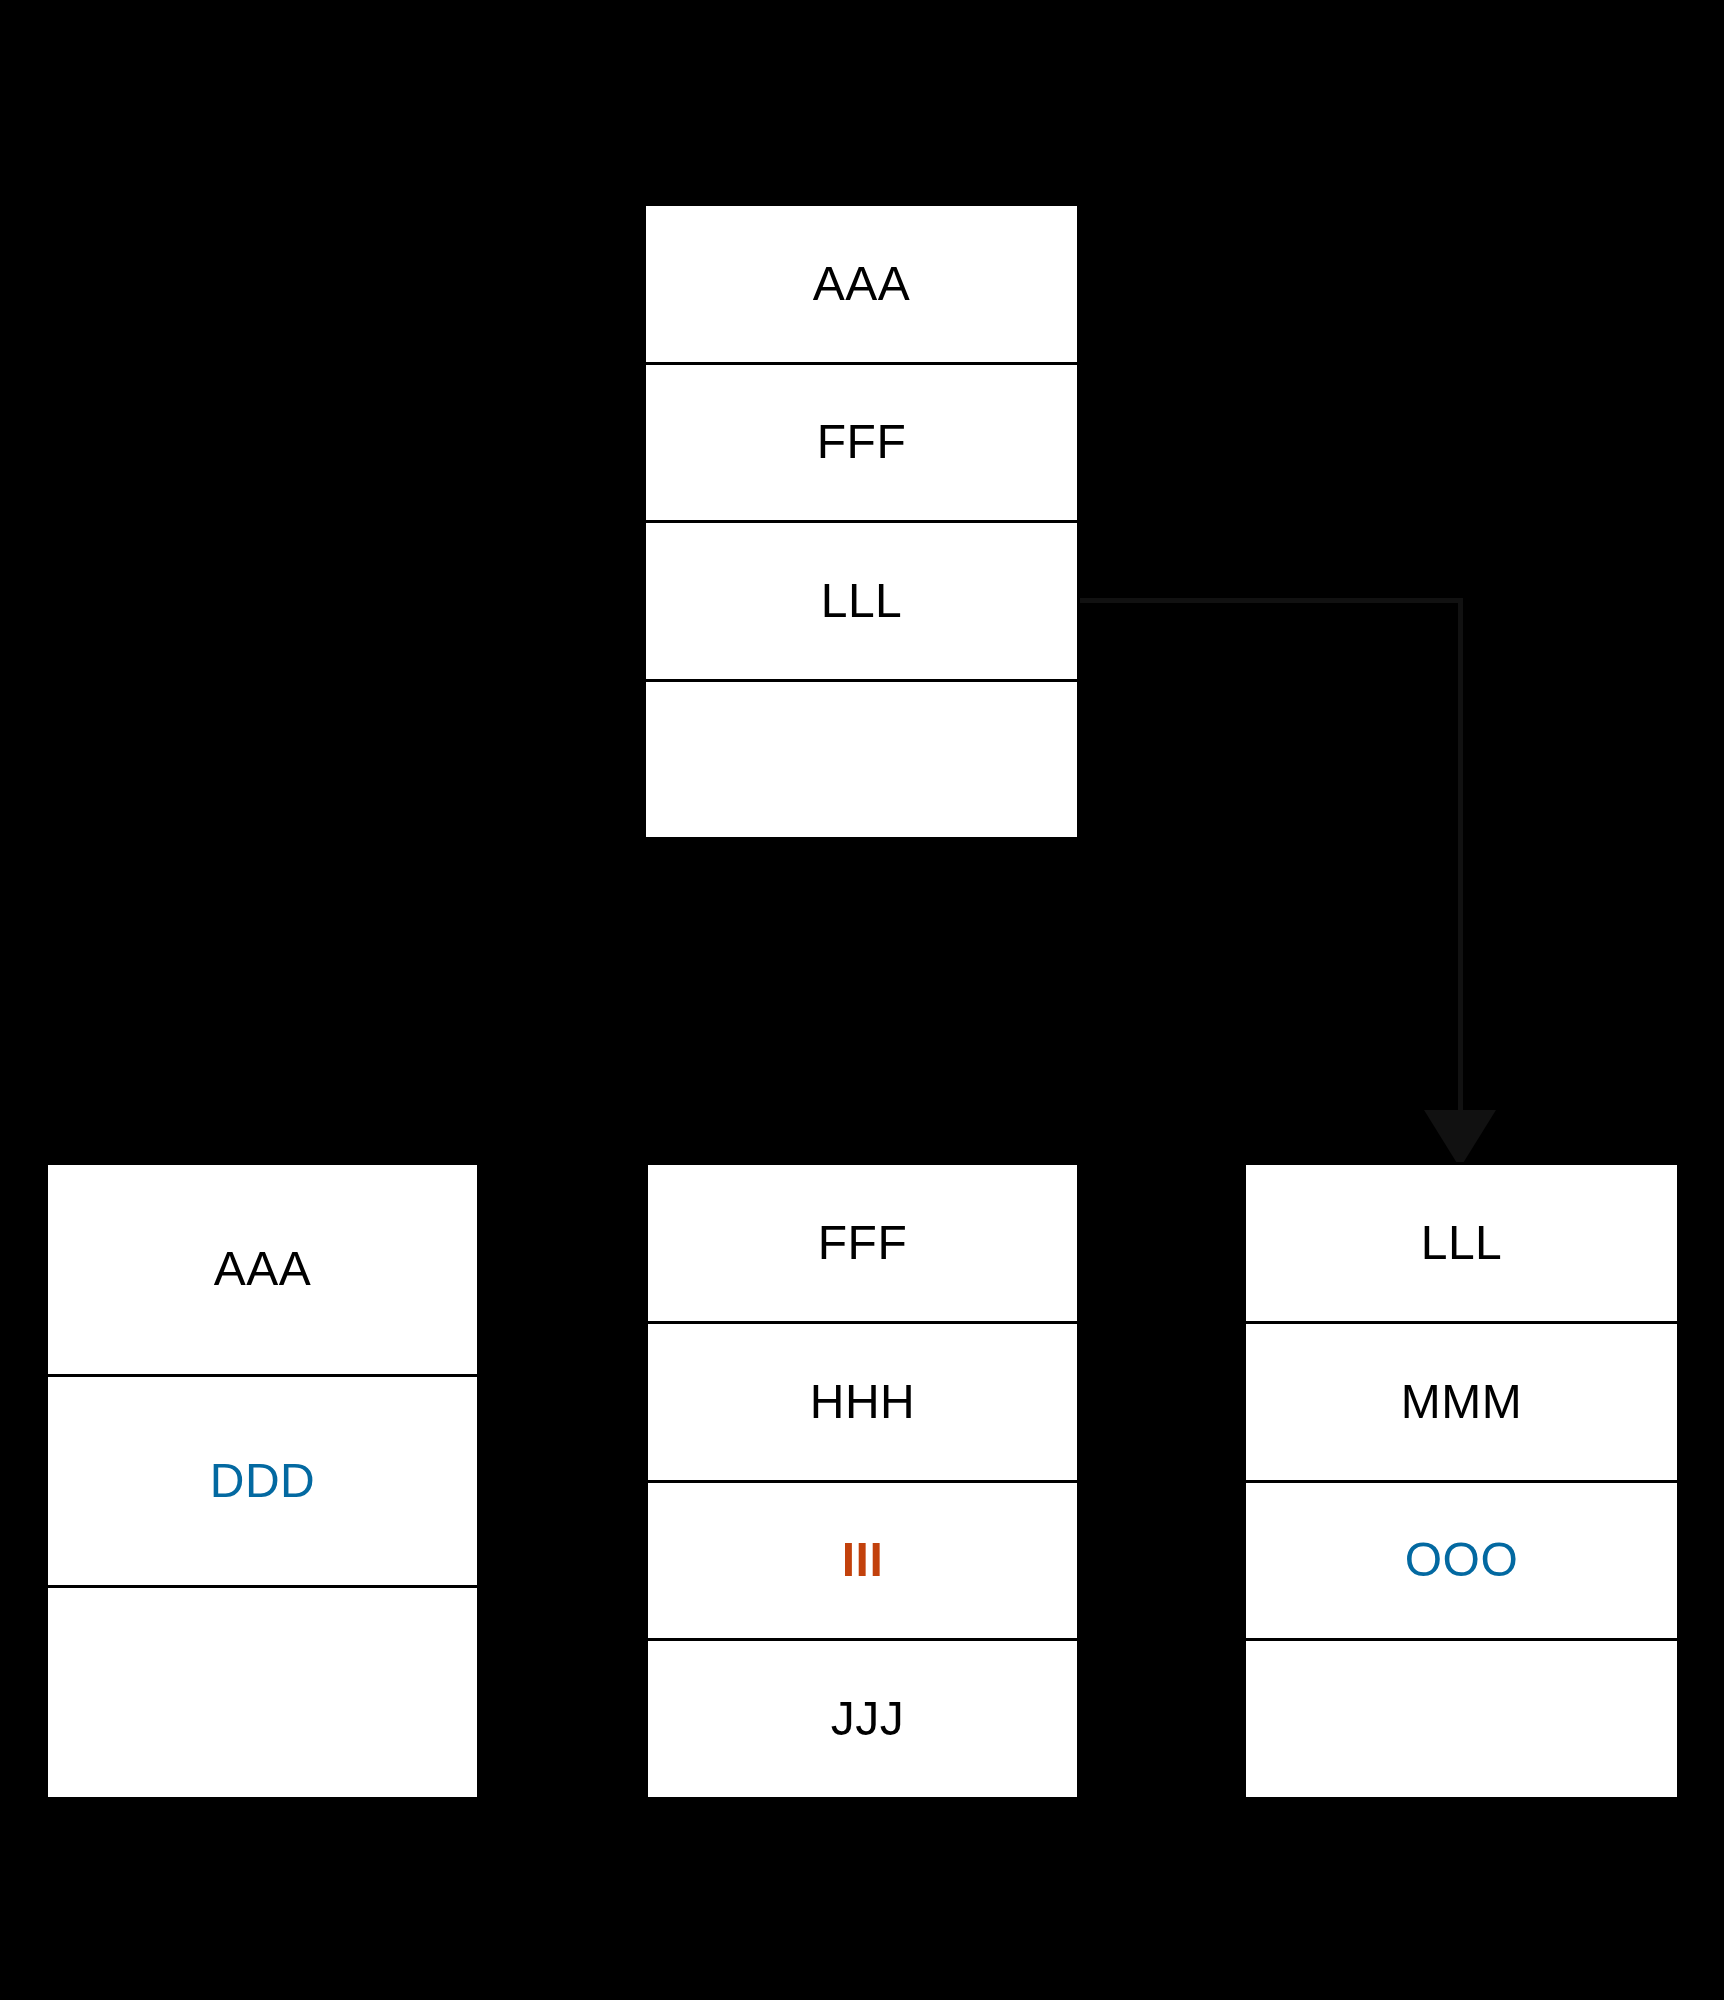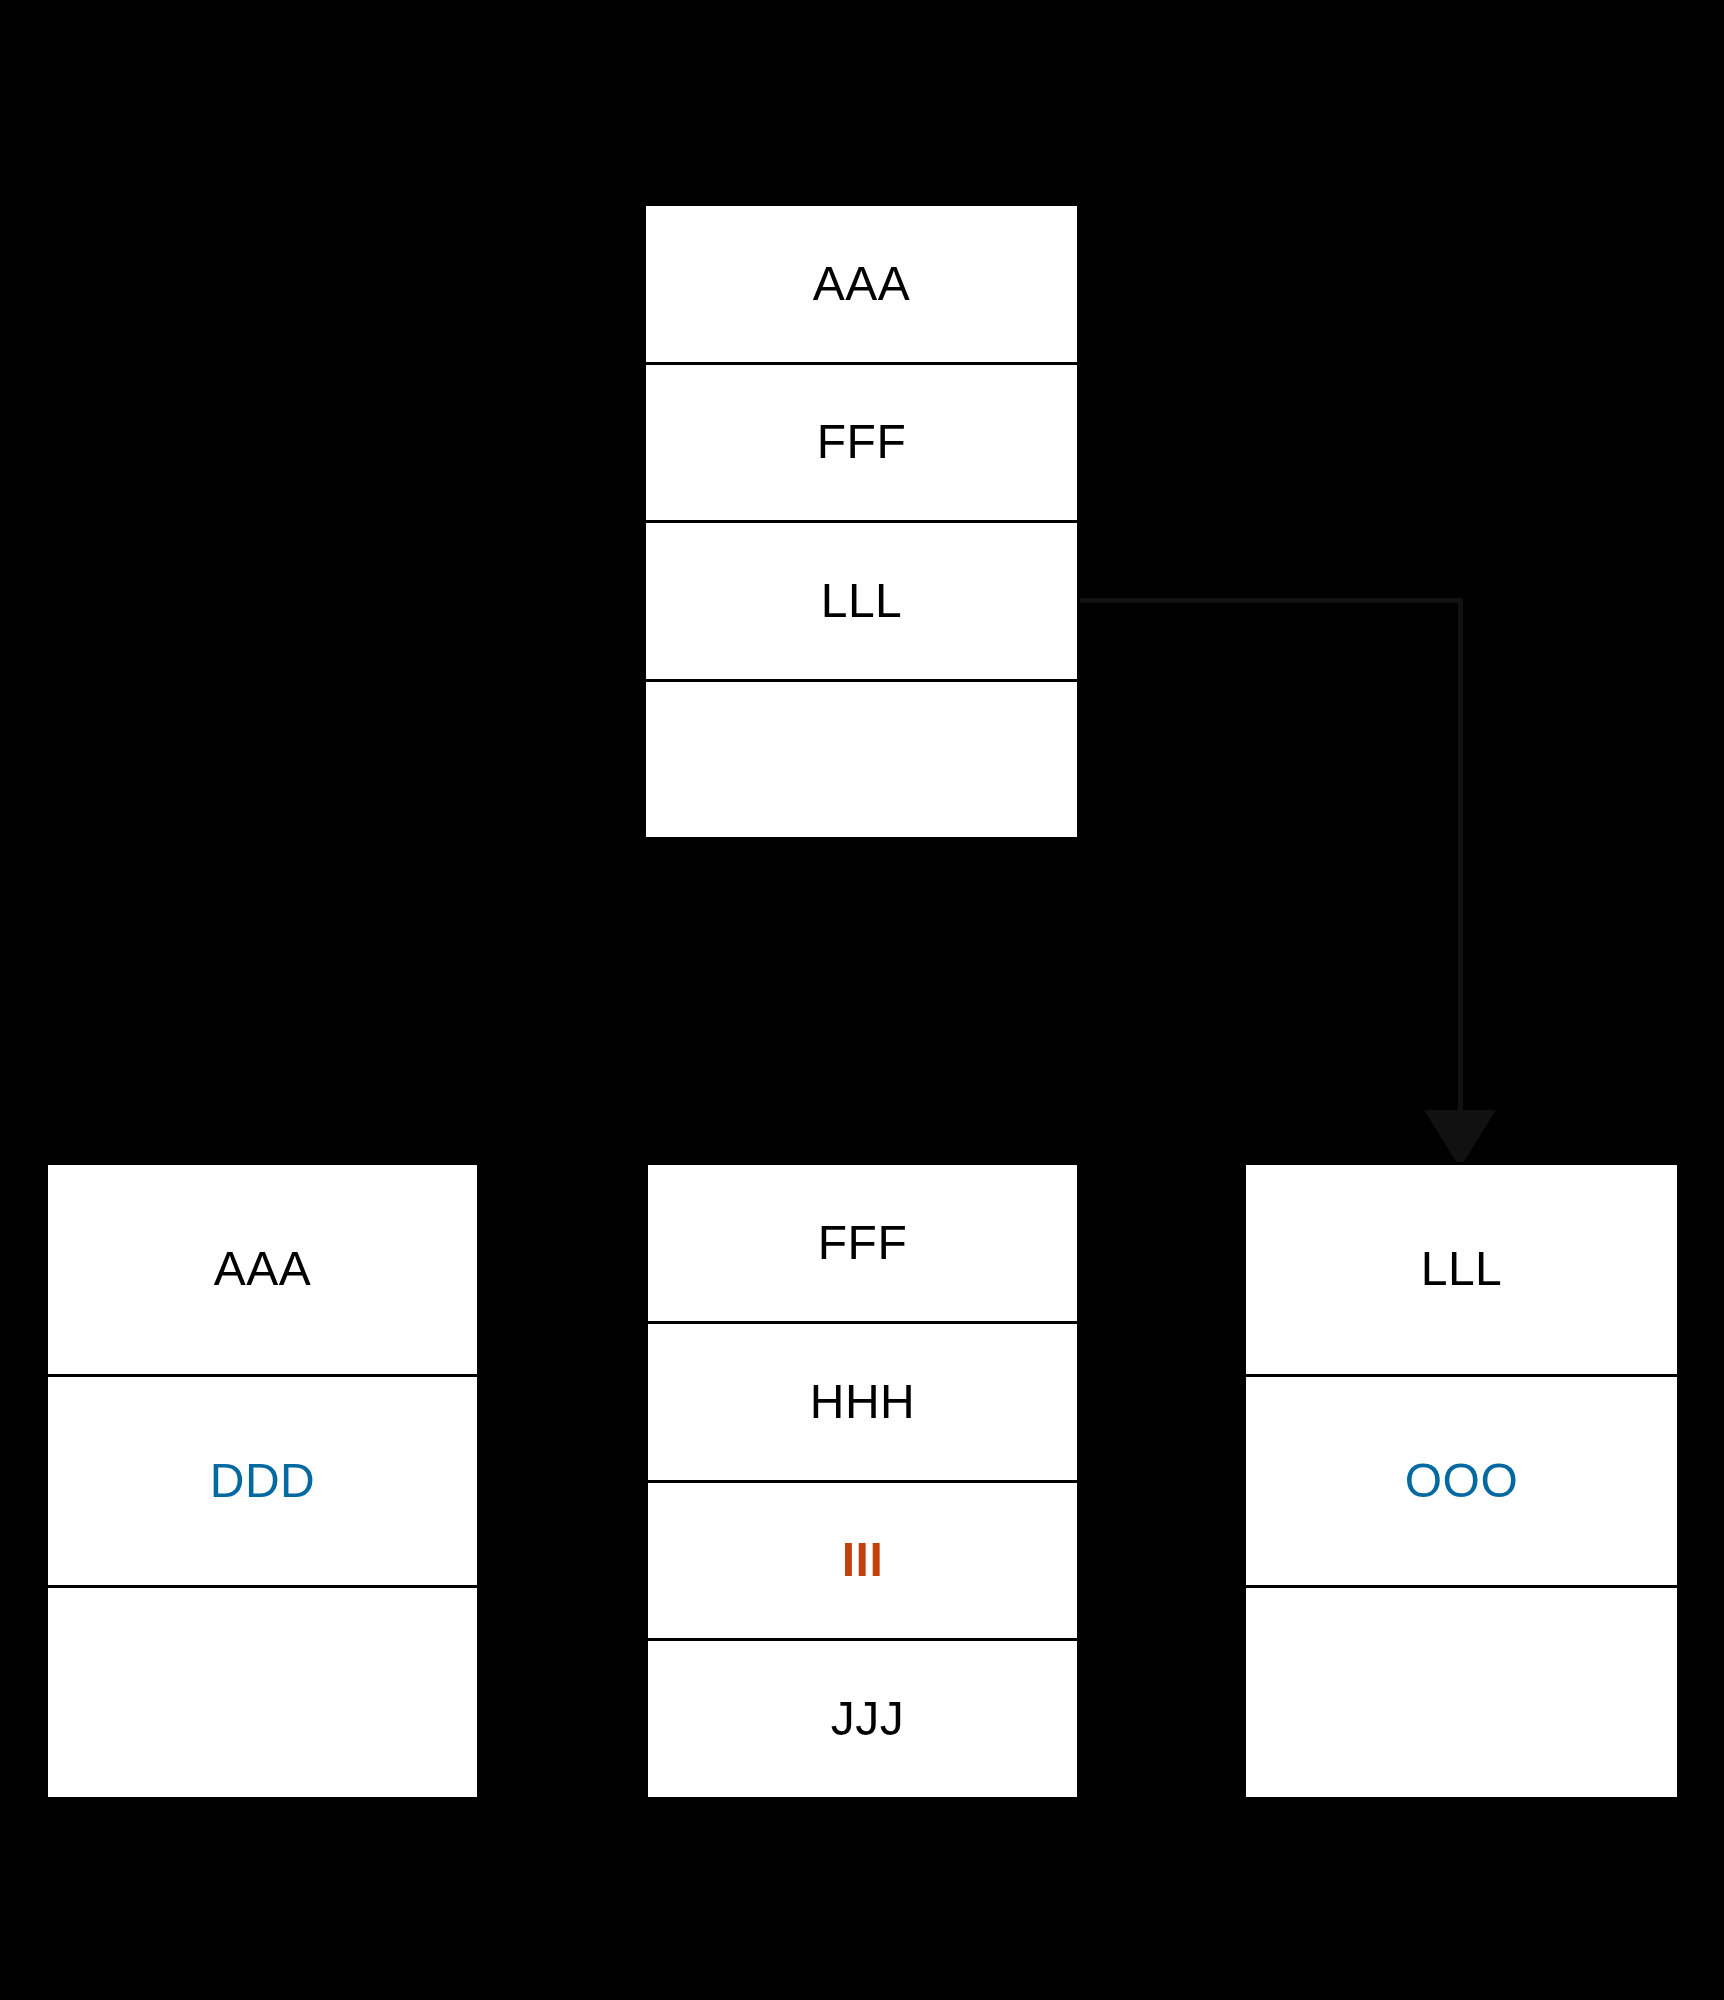--- a/index.html
+++ b/index.html
@@ -100,17 +100,18 @@
 
   <div class="table" id="result-table-middle" style="left: 645px; top: 1162px; width: 435px; height: 638px;">
     <div class="cell" style="color: rgb(0, 0, 0);">FFF</div>
     <div class="cell" style="color: rgb(0, 0, 0);">HHH</div>
     <div class="cell red" style="color: #c2410c; font-weight: bold;">III</div>
     <div class="cell" style="color: rgb(0, 0, 0);">JJJ</div>
   </div>
 
   <div class="table" id="result-table-right" style="left: 1243px; top: 1162px; width: 437px; height: 638px;">
     <div class="cell" style="color: rgb(0, 0, 0);">LLL</div>
+    <div class="cell" style="color: rgb(0, 0, 0);">MMM</div>
     <div class="cell" style="color: #0369a1;">OOO</div>
     <div class="cell empty" style="color: transparent;"></div>
   </div>
 
 </div>
 
 </body></html>

